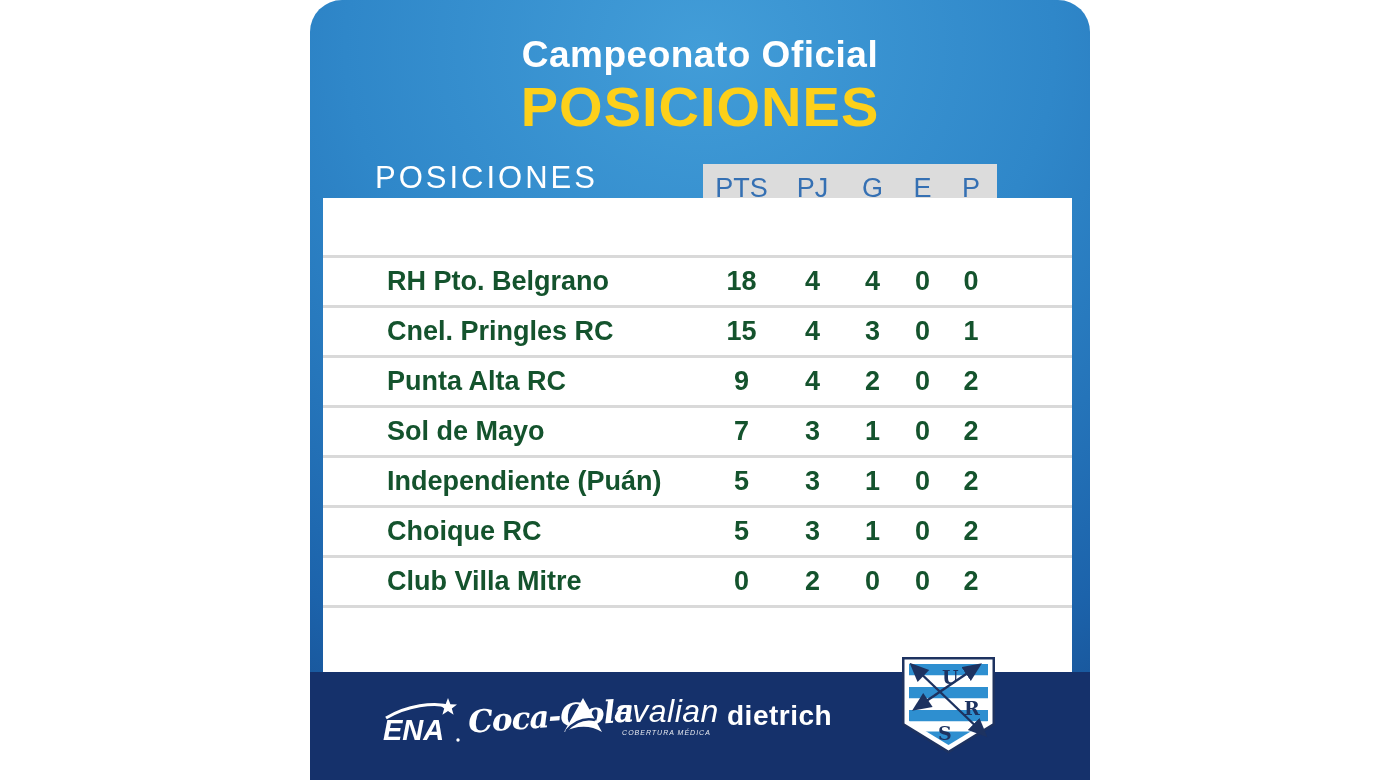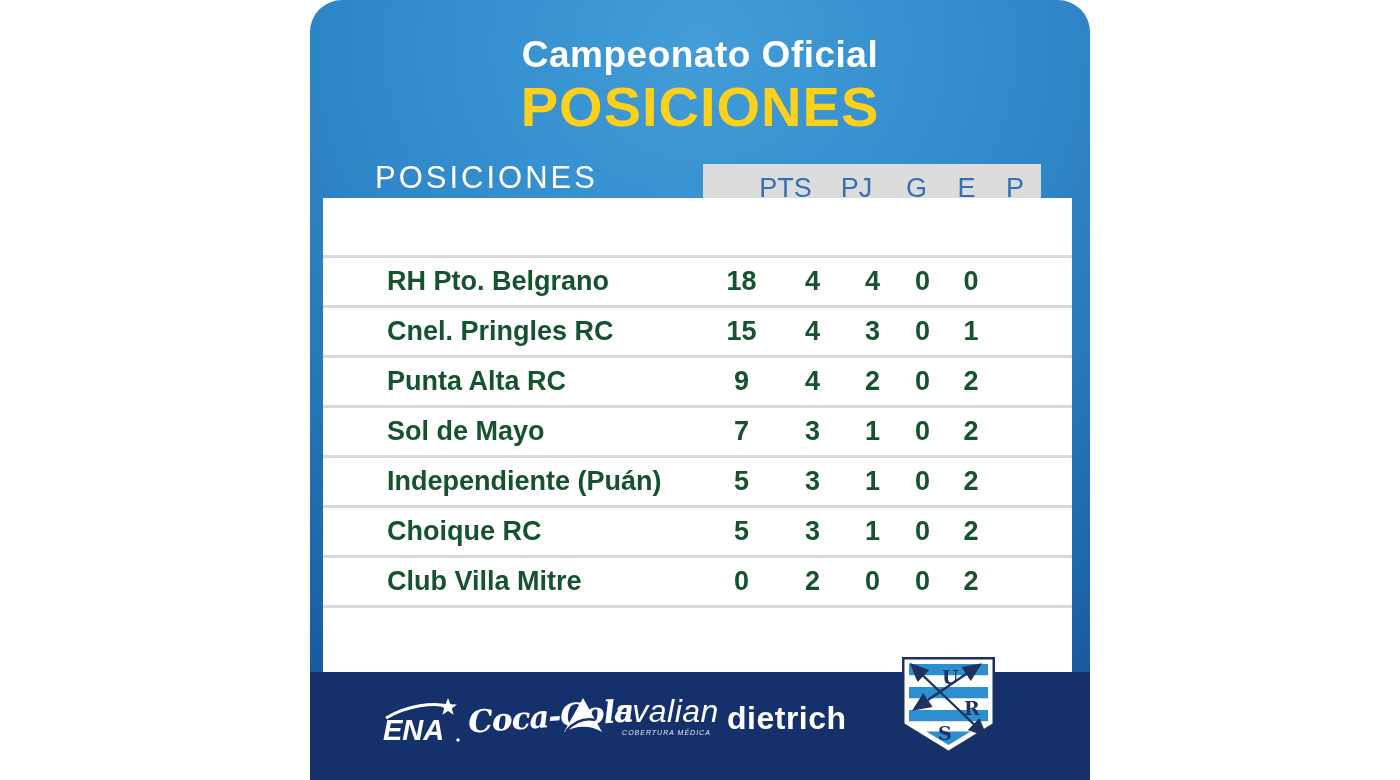--- a/index.html
+++ b/index.html
@@ -22,21 +22,21 @@
     position:absolute; top:74px; left:0; width:100%; text-align:center;
     color:#fdd01a; font-size:56px; font-weight:bold; letter-spacing:1px;
   }
   .posiciones {
     position:absolute; top:160px; left:65px;
     color:#ffffff; font-size:31px; font-weight:normal; letter-spacing:3px;text-align:right;
   }
   .header-box {
     position:absolute; top:164px; left:393px; width:294px; height:49px;
     background:#dcdcdc; display:flex; align-items:center;
-    color:#3570b3; font-size:27px; font-weight:normal;padding-left:44px;
+    color:#3570b3; font-size:27px; font-weight:normal;
   }
   .cell { text-align:center; }
   .c0 { width:77px; } .c1 { width:65px; } .c2 { width:55px; }
   .c3 { width:45px; } .c4 { width:52px; }
   .panel {
     position:absolute; top:198px; left:13px; width:749px; height:474px;
     background:#ffffff;
   }
   .rows { margin-top:57px; }
   .row {
@@ -56,21 +56,21 @@
   .logo { position:absolute; color:#ffffff; }
   .ena { left:72px; top:24px; }
   .coca {
     left:158px; top:26px; font-family:"DejaVu Serif", serif;
     font-style:italic; font-weight:bold; font-size:31px;
     transform:rotate(-4deg); letter-spacing:-1px;
   }
   .avalian { left:252px; top:22px; display:flex; align-items:flex-end;font-style:italic; }
   .avalian-text { font-size:32px; font-weight:normal; letter-spacing:0.5px; line-height:34px; }
   .avalian-sub { font-size:7px; letter-spacing:1px; text-align:center; margin-top:1px; opacity:0.9; }
-  .dietrich { left:408px; top:28px; font-size:32px; font-weight:bold; letter-spacing:0.5px;padding-left:9px; }
+  .dietrich { left:408px; top:28px; font-size:28px; font-weight:bold; letter-spacing:0.5px;padding-left:9px; }
   .shield { position:absolute; left:590px; top:655px; }
 </style>
 </head>
 <body>
 
 <div class="canvas">
   <div class="poster">
 
     <div class="title1">Campeonato Oficial</div>
     <div class="title2">POSICIONES</div>

